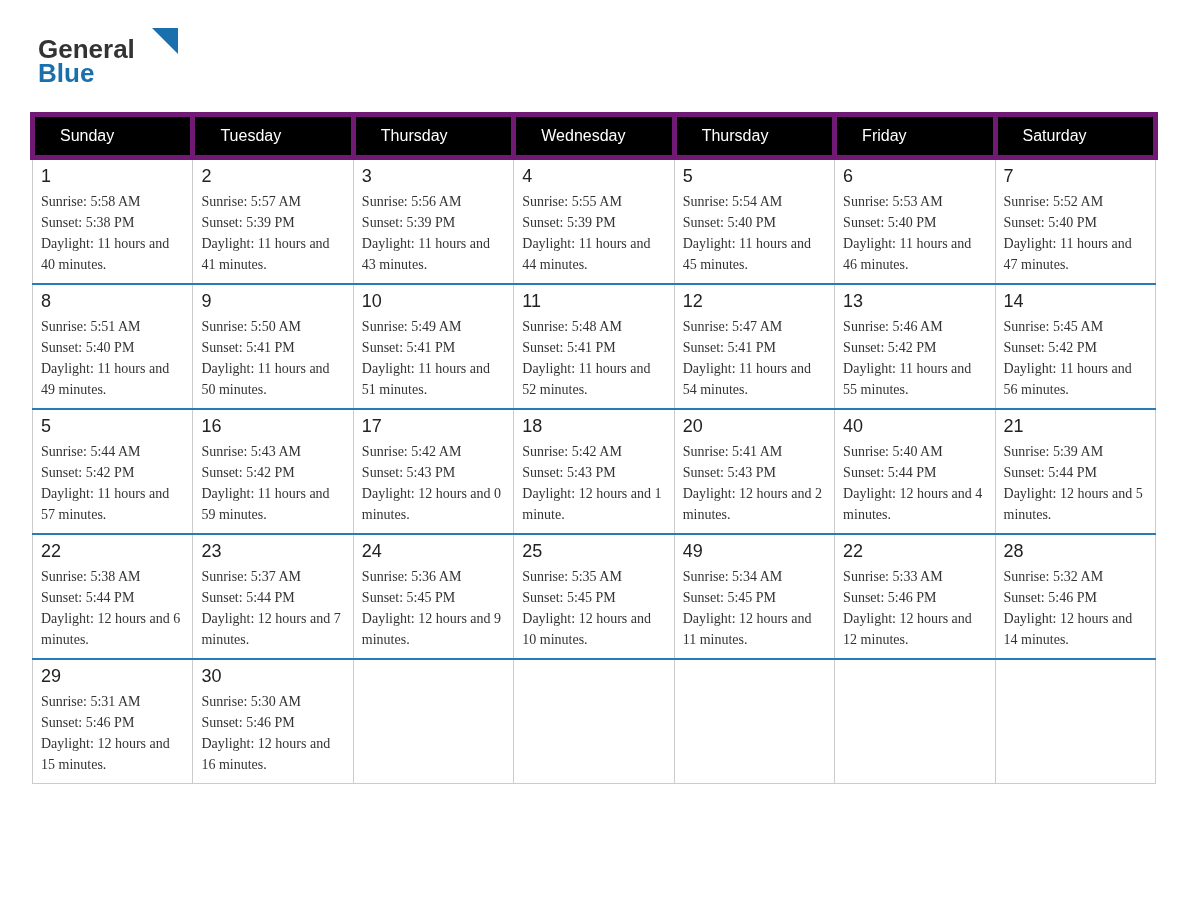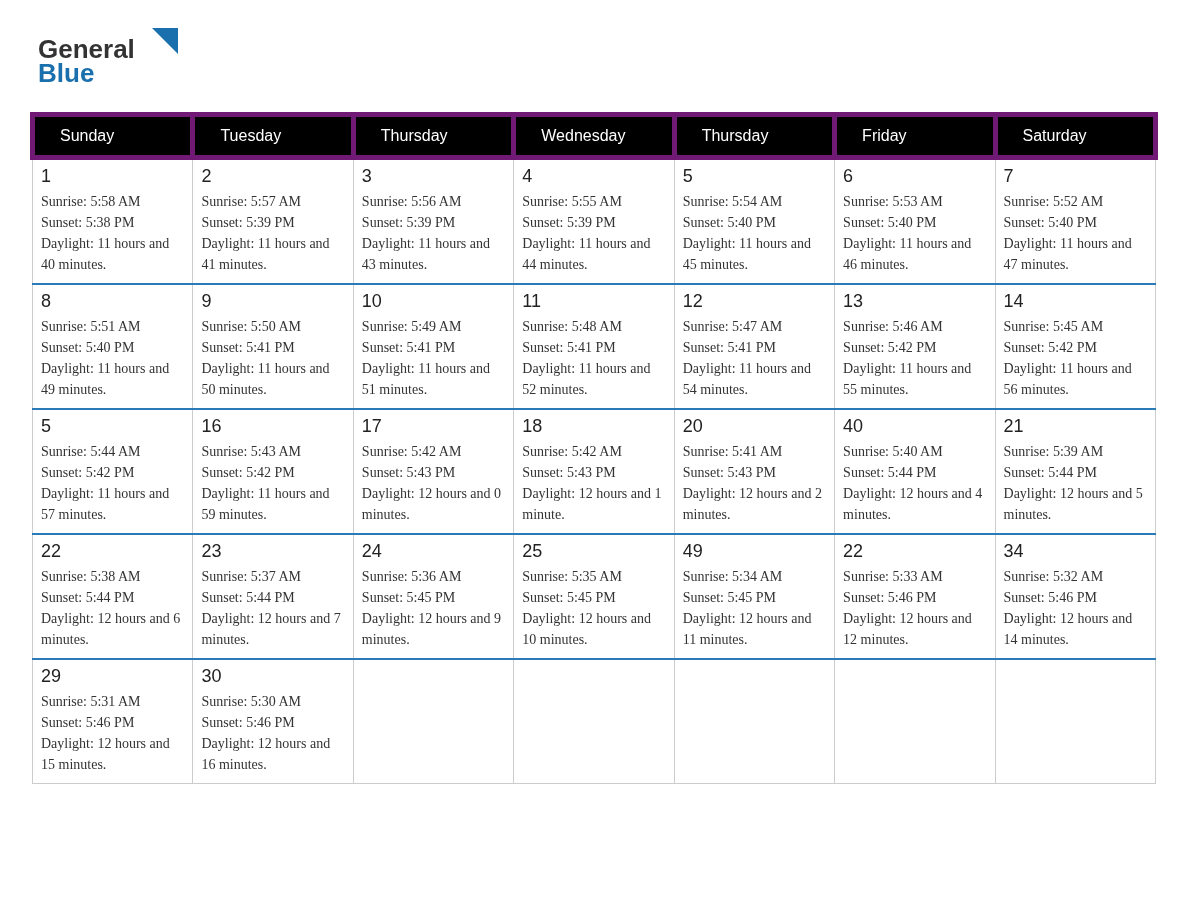--- a/index.html
+++ b/index.html
@@ -233,21 +233,21 @@
         </td>
         <td>
           <span class="day-number">49</span>
           <div class="day-info">Sunrise: 5:34 AM<br>Sunset: 5:45 PM<br>Daylight: 12 hours and 11 minutes.</div>
         </td>
         <td>
           <span class="day-number">22</span>
           <div class="day-info">Sunrise: 5:33 AM<br>Sunset: 5:46 PM<br>Daylight: 12 hours and 12 minutes.</div>
         </td>
         <td>
-          <span class="day-number">34</span>
+          <span class="day-number">28</span>
           <div class="day-info">Sunrise: 5:32 AM<br>Sunset: 5:46 PM<br>Daylight: 12 hours and 14 minutes.</div>
         </td>
       </tr>
       <tr>
         <td>
           <span class="day-number">29</span>
           <div class="day-info">Sunrise: 5:31 AM<br>Sunset: 5:46 PM<br>Daylight: 12 hours and 15 minutes.</div>
         </td>
         <td>
           <span class="day-number">30</span>

